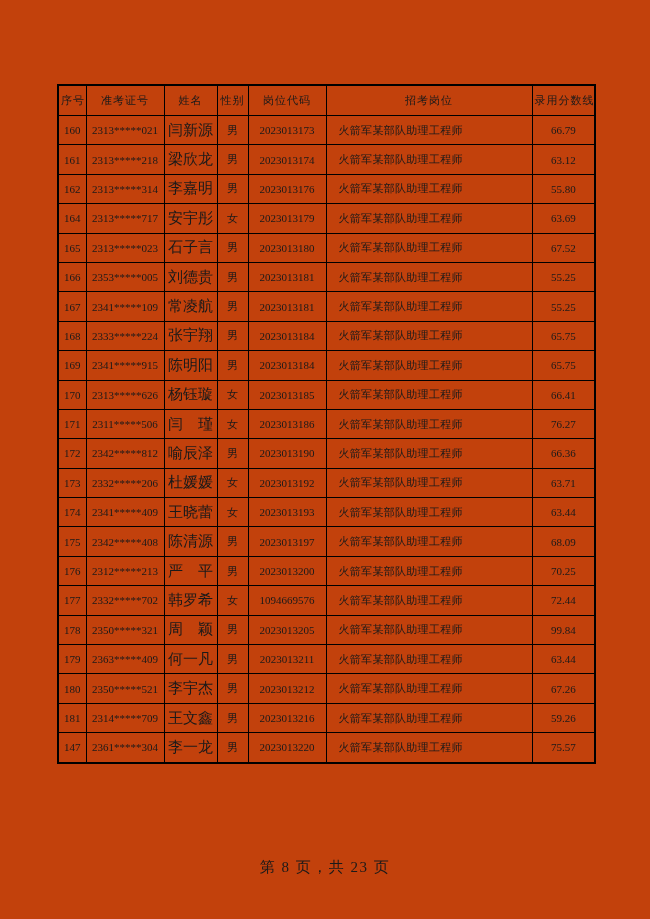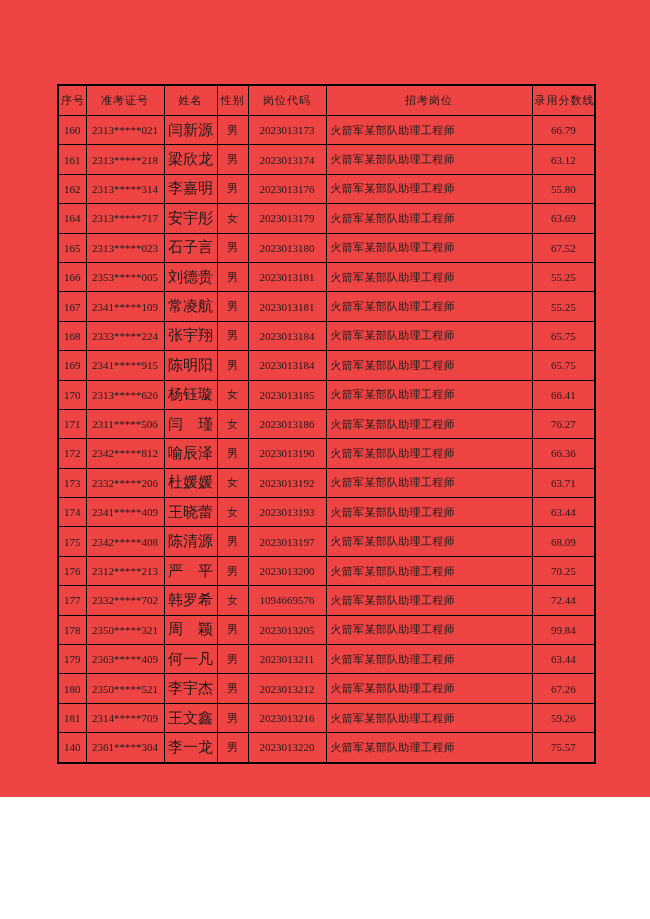--- a/index.html
+++ b/index.html
@@ -3,22 +3,22 @@
 <meta charset="utf-8">
 <style>
   html, body {
     margin: 0;
     padding: 0;
     background: #ffffff;
   }
   .page {
     position: relative;
     width: 650px;
-    height: 797px;
-    background: #ef4444;
+    height: 919px;
+    background: #c2410c;
     font-family: "Liberation Serif", "DejaVu Serif", serif;
     color: #1a1a1a;
     overflow: hidden;
   }
   .table-wrap {
     position: absolute;
     left: 57px;
     top: 84px;
   }
   table.results {
@@ -50,21 +50,21 @@
   col.c0 { width: 28px; }
   col.c1 { width: 78px; }
   col.c2 { width: 53px; }
   col.c3 { width: 31px; }
   col.c4 { width: 78px; }
   col.c5 { width: 206px; }
   col.c6 { width: 63px; }
   
   table.results td.c5 {
     text-align: left;
-    padding-left: 4px;
+    padding-left: 12px;
     letter-spacing: 0.3px;
   }
   table.results td.c2 {
     font-size: 15px;
   }
   table.results td.c0,
   table.results td.c1,
   table.results td.c4,
   table.results td.c6 {
     font-family: "Liberation Serif", "DejaVu Serif", serif;
@@ -290,21 +290,21 @@
           <tr>
             <td class="c0">181</td>
             <td class="c1">2314*****709</td>
             <td class="c2">王文鑫</td>
             <td class="c3">男</td>
             <td class="c4">2023013216</td>
             <td class="c5">火箭军某部队助理工程师</td>
             <td class="c6">59.26</td>
           </tr>
           <tr>
-            <td class="c0">140</td>
+            <td class="c0">147</td>
             <td class="c1">2361*****304</td>
             <td class="c2">李一龙</td>
             <td class="c3">男</td>
             <td class="c4">2023013220</td>
             <td class="c5">火箭军某部队助理工程师</td>
             <td class="c6">75.57</td>
           </tr>
         </tbody>
     </table>
   </div>

